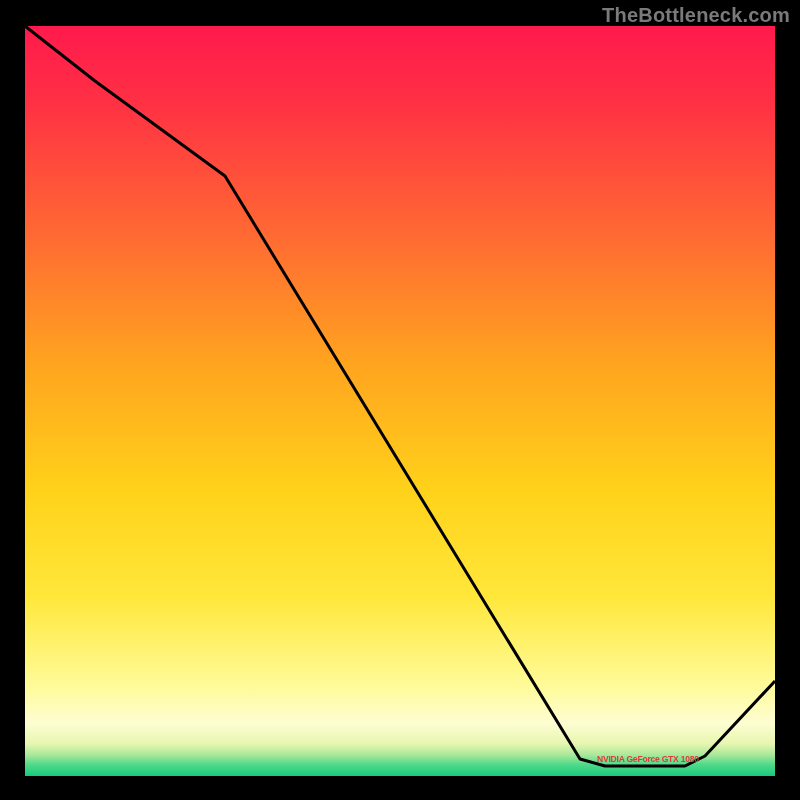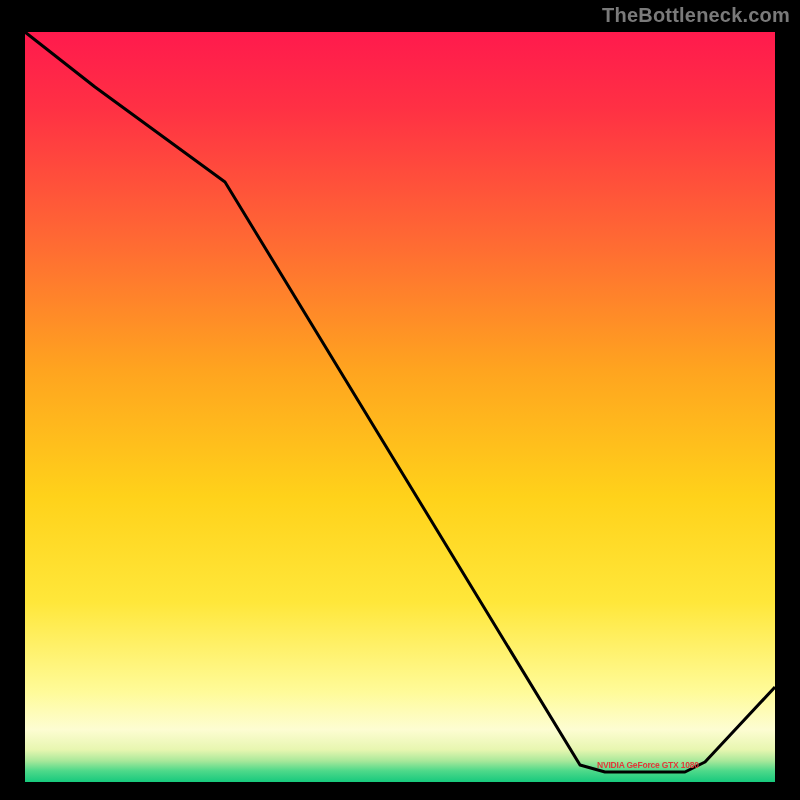--- a/index.html
+++ b/index.html
@@ -21,21 +21,21 @@
     right: 10px;
     font-family: Arial, Helvetica, sans-serif;
     font-size: 20px;
     font-weight: 600;
     color: #7a7a7a;
     letter-spacing: 0.2px;
   }
   .plot-area {
     position: absolute;
     left: 25px;
-    top: 32px;
+    top: 26px;
     width: 750px;
     height: 750px;
   }
   svg.bg-gradient {
     position: absolute;
     left: 0;
     top: 0;
     width: 750px;
     height: 750px;
     display: block;

